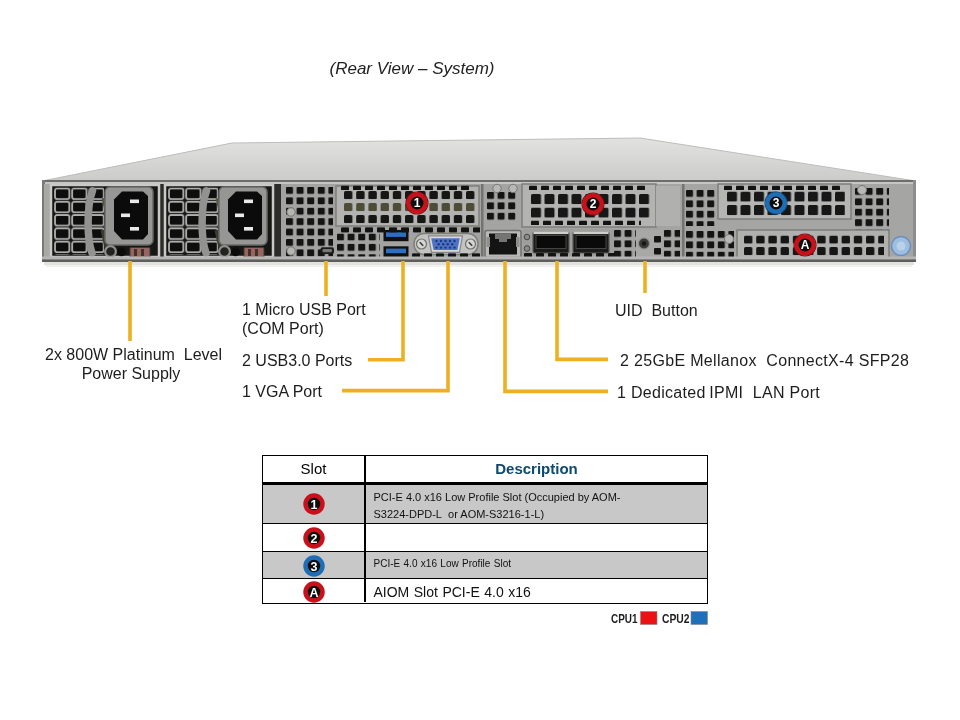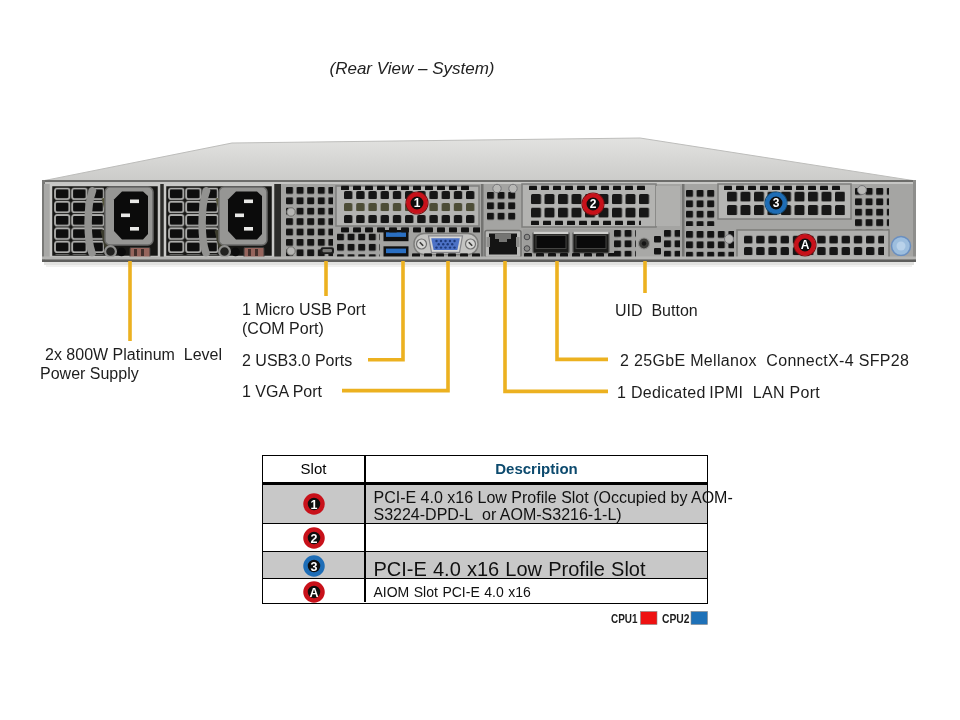--- a/index.html
+++ b/index.html
@@ -234,21 +234,21 @@
   <path d="M326,261 V296"></path>
   <path d="M403,261 V359.8 H368"></path>
   <path d="M448,261 V390.6 H342"></path>
   <path d="M505,261 V391.4 H608"></path>
   <path d="M557,261 V359.4 H608"></path>
   <path d="M645,261 V293"></path>
 </g>
 </svg>
 
 <div class="lbl" style="left:40px;top:346px;width:182px;text-align:right;">2x 800W Platinum&nbsp; Level</div>
-<div class="lbl" style="left:40px;top:365px;width:182px;text-align:left;">Power Supply</div>
+<div class="lbl" style="left:40px;top:365px;width:182px;text-align:center;">Power Supply</div>
 <div class="lbl" style="left:242px;top:301px;">1 Micro USB Port</div>
 <div class="lbl" style="left:242px;top:320px;">(COM Port)</div>
 <div class="lbl" style="left:242px;top:352px;">2 USB3.0 Ports</div>
 <div class="lbl" style="left:242px;top:383px;">1 VGA Port</div>
 <div class="lbl" style="left:615px;top:302px;">UID&nbsp; Button</div>
 <div class="lbl" style="left:620px;top:352px;letter-spacing:0.32px;">2 25GbE Mellanox&nbsp; ConnectX-4 SFP28</div>
 <div class="lbl" style="left:617px;top:384px;letter-spacing:0.3px;">1 Dedicated IPMI&nbsp; LAN Port</div>
 
 <div class="abs" style="left:262px;top:455px;width:446px;height:149px;border:1.5px solid #000;box-sizing:border-box;">
 
@@ -257,22 +257,22 @@
   <div class="abs" style="left:101px;top:0;width:345px;height:26px;line-height:26px;text-align:center;font-weight:bold;font-size:15px;color:#0c4a6e;">Description</div>
   <div class="abs" style="left:0;top:26px;width:100%;height:3px;background:#000;"></div>
 
   <div class="abs" style="left:0;top:29px;width:100%;height:39px;background:#c8c8c8;border-bottom:1.5px solid #000;box-sizing:border-box;"></div>
   <div class="abs" style="left:0;top:68px;width:100%;height:28px;background:#fff;border-bottom:1.5px solid #000;box-sizing:border-box;"></div>
   <div class="abs" style="left:0;top:96px;width:100%;height:27px;background:#c8c8c8;border-bottom:1.5px solid #000;box-sizing:border-box;"></div>
   <div class="abs" style="left:0;top:123px;width:100%;height:23px;background:#fff;"></div>
 
   <div class="abs" style="left:101px;top:0;width:1.5px;height:146px;background:#000;"></div>
 
-  <div class="abs" style="left:110.5px;top:33px;width:340px;font-size:16px;color:#111;line-height:17px;white-space:nowrap;">PCI-E 4.0 x16 Low Profile Slot (Occupied by AOM-<br>S3224-DPD-L&nbsp; or AOM-S3216-1-L)</div>
-  <div class="abs" style="left:110.5px;top:102px;font-size:20px;color:#111;word-spacing:0.6px;">PCI-E 4.0 x16 Low Profile Slot</div>
+  <div class="abs" style="left:110.5px;top:33px;width:340px;font-size:11px;color:#111;line-height:17px;white-space:nowrap;">PCI-E 4.0 x16 Low Profile Slot (Occupied by AOM-<br>S3224-DPD-L&nbsp; or AOM-S3216-1-L)</div>
+  <div class="abs" style="left:110.5px;top:102px;font-size:10px;color:#111;word-spacing:0.6px;">PCI-E 4.0 x16 Low Profile Slot</div>
   <div class="abs" style="left:110.5px;top:128px;font-size:14px;color:#111;word-spacing:0.6px;">AIOM Slot PCI-E 4.0 x16</div>
 
   <svg class="abs" style="left:30px;top:29px;" width="44" height="120" viewBox="0 0 44 120">
     <g font-family="Liberation Sans, sans-serif" font-weight="bold" font-size="12.5" text-anchor="middle" fill="#fff">
       <circle cx="21" cy="19" r="8.5" fill="#0d0d0d" stroke="#c8111a" stroke-width="4.5"></circle>
         <text x="21" y="23.5">1</text>
       <circle cx="21" cy="53" r="8.5" fill="#0d0d0d" stroke="#c8111a" stroke-width="4.5"></circle>
         <text x="21" y="57.5">2</text>
       <circle cx="21" cy="81" r="8.5" fill="#0d0d0d" stroke="#1e6db6" stroke-width="4.5"></circle>
         <text x="21" y="85.5">3</text>

